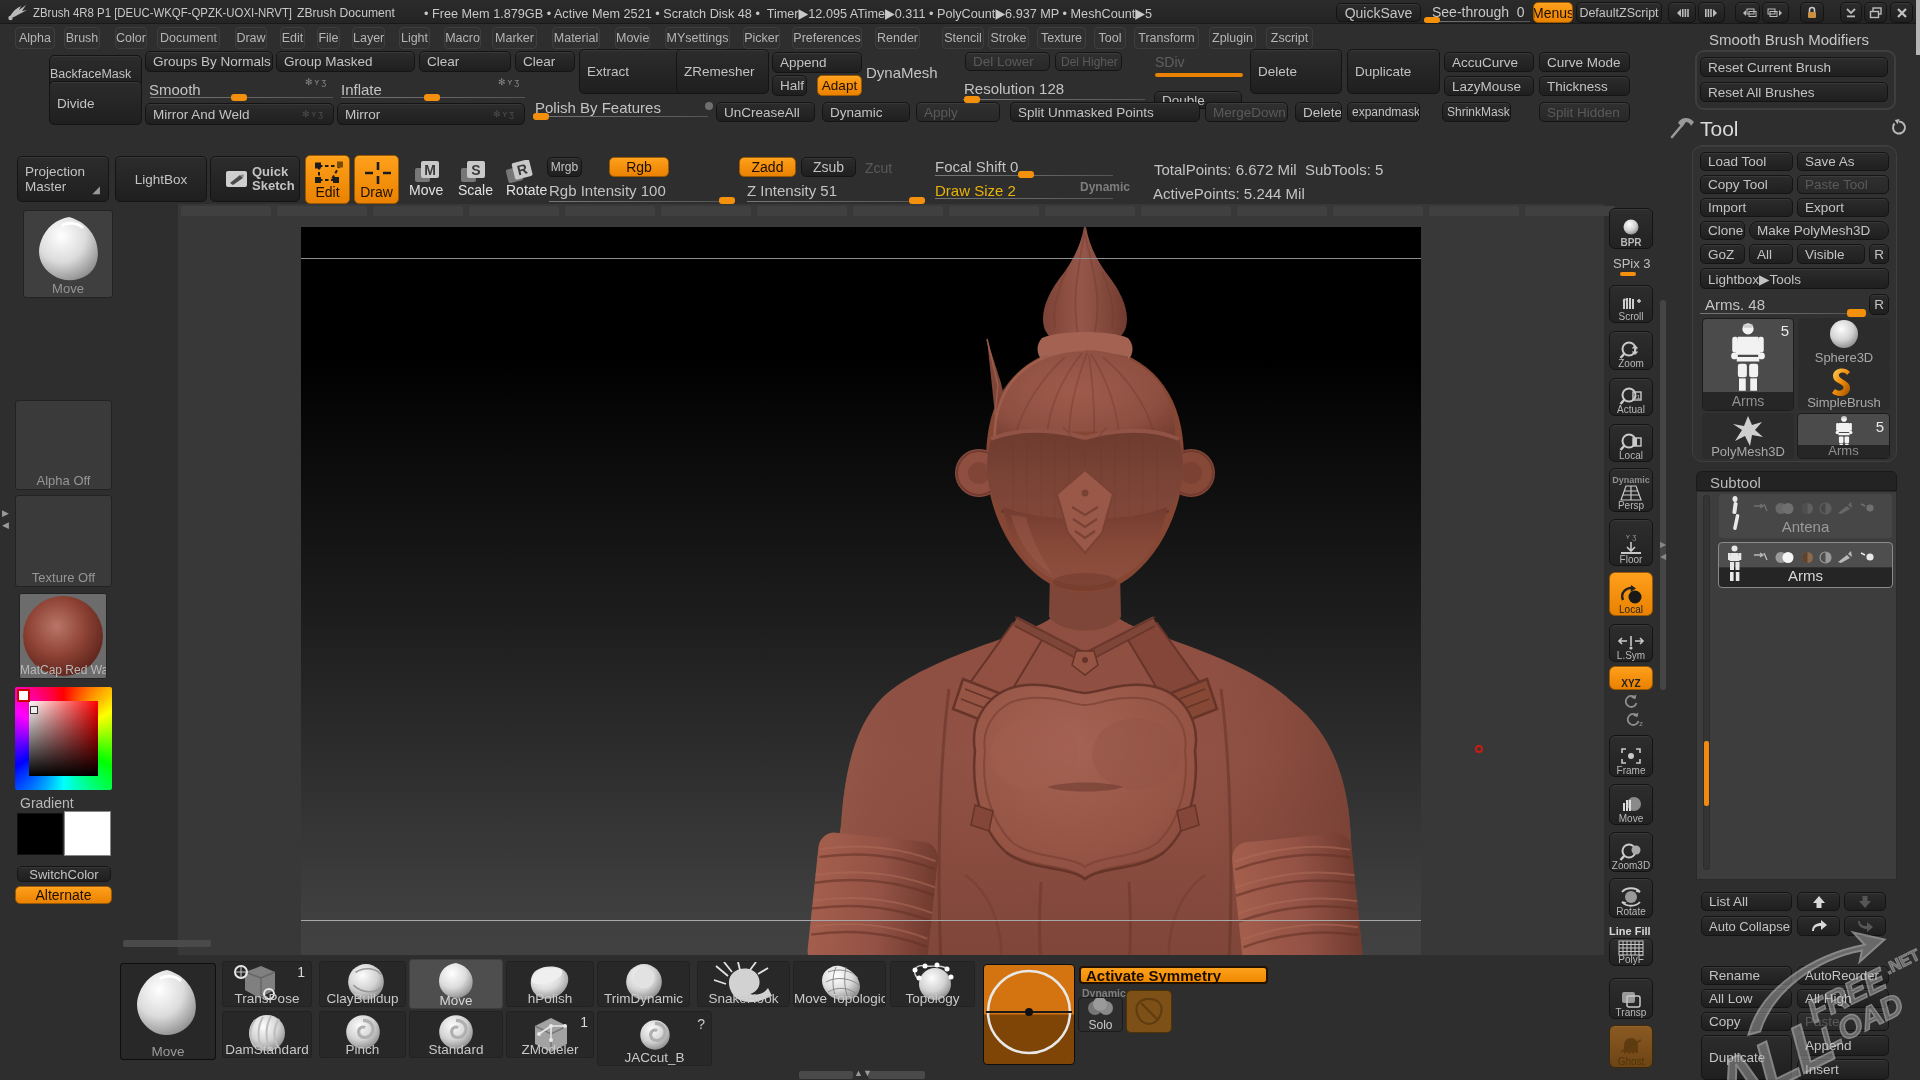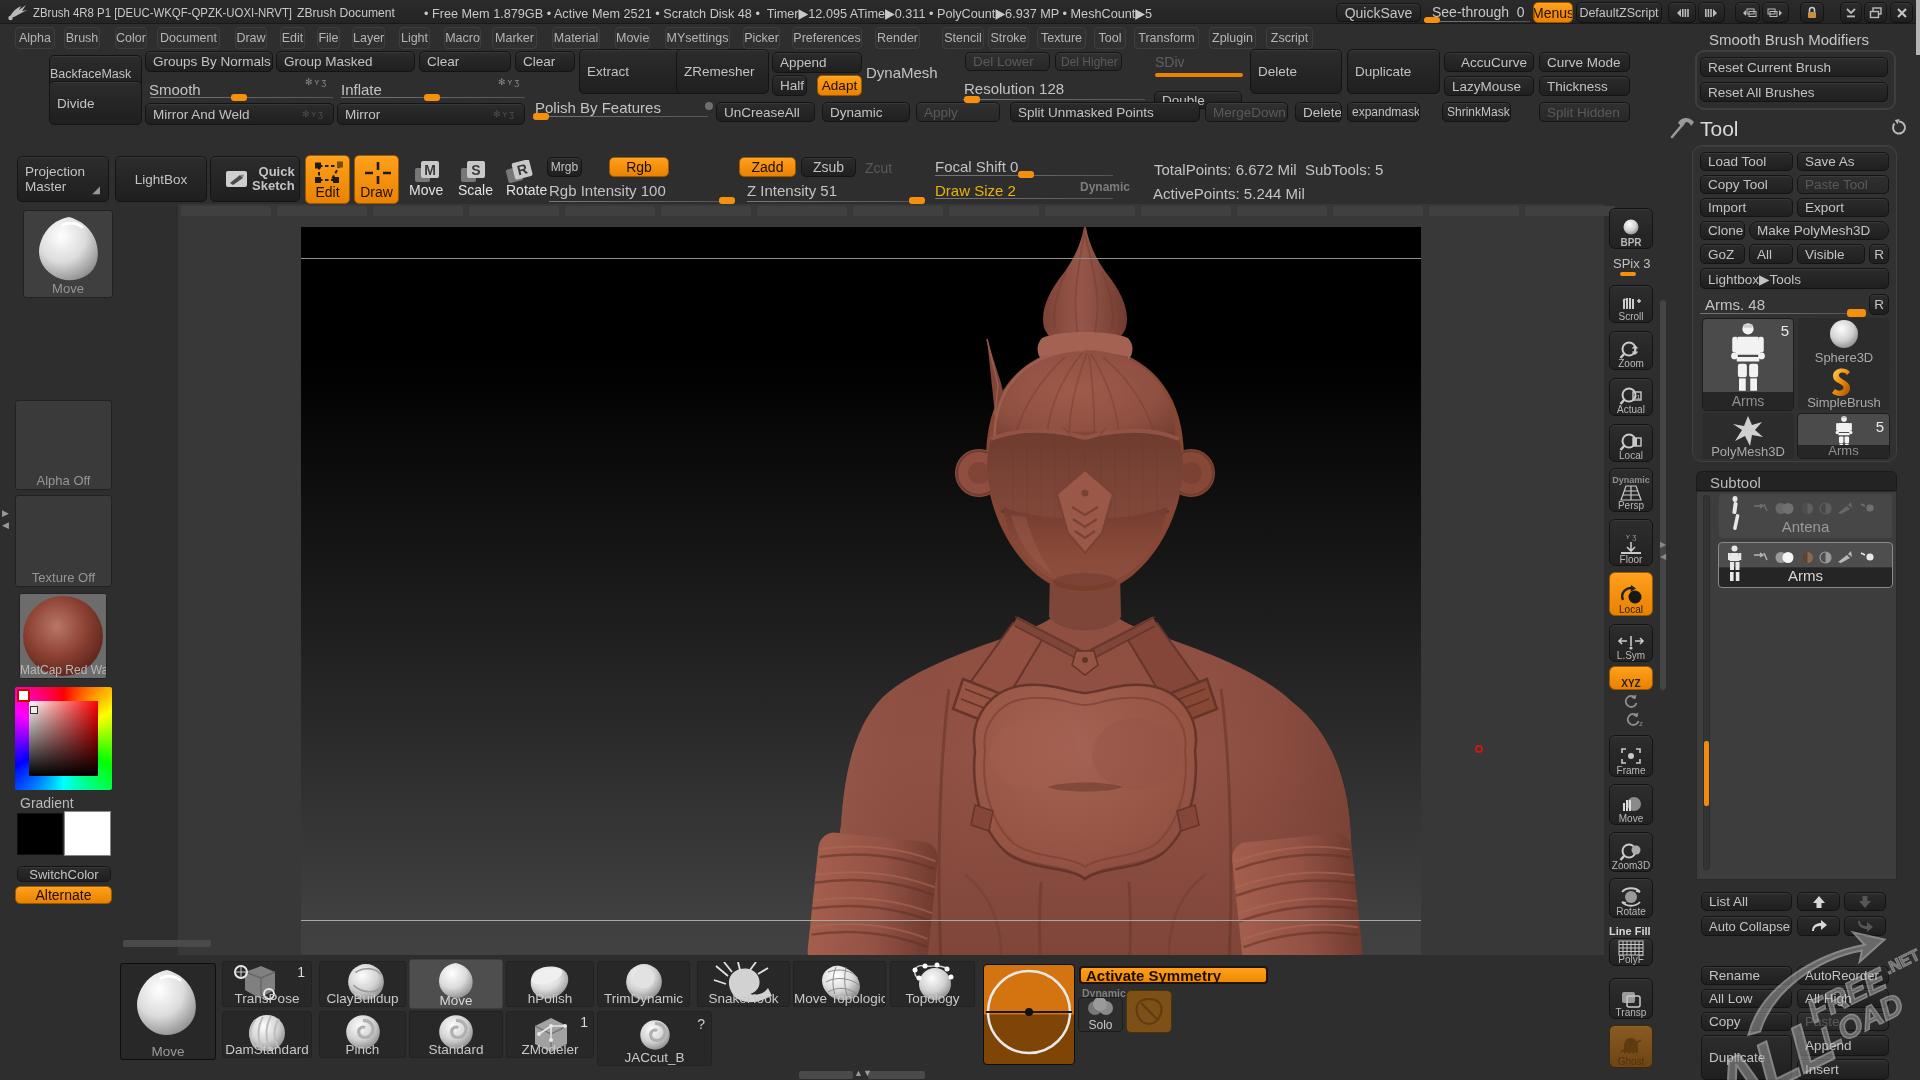--- a/index.html
+++ b/index.html
@@ -162,40 +162,40 @@
 <div class="b gb" style="left:965px;top:52px;width:85px;height:19px;font-size:13.5px;padding-left:7px;">Del Lower</div>
 <div class="b gb" style="left:1055px;top:52px;width:67px;height:19px;font-size:12px;padding-left:5px;">Del Higher</div>
 <div class="lb" style="left:1155px;top:54px;font-size:14px;color:#606060;">SDiv</div>
 <div style="position:absolute;left:1155px;top:73px;width:88px;height:4px;background:#e98200;border-radius:2px;"></div>
 <div class="lb" style="left:964px;top:80px;font-size:15px;color:#c3c3c3;">Resolution 128</div>
 <div class="trk" style="left:963px;top:99px;width:182px;"></div>
 <div class="nub" style="left:964px;top:96px;width:16px;height:7px;"></div>
 <div class="b" style="left:1154px;top:91px;width:88px;height:18px;font-size:13.5px;padding-left:7px;">Double</div>
 <div class="b" style="left:1250px;top:49px;width:92px;height:45px;font-size:13.5px;padding-left:7px;">Delete</div>
 <div class="b" style="left:1347px;top:49px;width:93px;height:45px;font-size:13.5px;padding-left:7px;">Duplicate</div>
-<div class="b" style="left:1444px;top:52px;width:90px;height:20px;font-size:13.5px;padding-left:16px;">AccuCurve</div>
+<div class="b" style="left:1444px;top:52px;width:90px;height:20px;font-size:13.5px;padding-left:7px;">AccuCurve</div>
 <div class="b" style="left:1539px;top:52px;width:91px;height:20px;font-size:13.5px;padding-left:7px;">Curve Mode</div>
 <div class="b" style="left:1444px;top:76px;width:90px;height:20px;font-size:13.5px;padding-left:7px;">LazyMouse</div>
 <div class="b" style="left:1539px;top:76px;width:91px;height:20px;font-size:13.5px;padding-left:7px;">Thickness</div>
 <div class="b" style="left:1010px;top:102px;width:190px;height:20px;font-size:13.5px;padding-left:7px;">Split Unmasked Points</div>
 <div class="b gb" style="left:1205px;top:102px;width:83px;height:20px;font-size:13.5px;padding-left:7px;">MergeDown</div>
 <div class="b" style="left:1295px;top:102px;width:47px;height:20px;font-size:13.5px;padding-left:7px;">Delete</div>
 <div class="b" style="left:1347px;top:102px;width:73px;height:20px;font-size:12px;padding-left:4px;">expandmask</div>
 <div class="b" style="left:1442px;top:102px;width:69px;height:20px;font-size:12px;padding-left:4px;">ShrinkMask</div>
 <div class="b gb" style="left:1539px;top:102px;width:91px;height:20px;font-size:13.5px;padding-left:7px;">Split Hidden</div>
 <div class="lb" style="left:1709px;top:31px;font-size:15px;color:#c6c6c6;">Smooth Brush Modifiers</div>
 <div style="position:absolute;left:1695px;top:50px;width:201px;height:60px;border:2px solid #3f3f3f;border-radius:9px;background:#2e2e2e;"></div>
 <div class="b" style="left:1700px;top:57px;width:188px;height:20px;font-size:13.5px;padding-left:7px;">Reset Current Brush</div>
 <div class="b" style="left:1700px;top:82px;width:188px;height:20px;font-size:13.5px;padding-left:7px;">Reset All Brushes</div>
 <div class="b" style="left:17px;top:156px;width:92px;height:46px;font-size:13.5px;padding-left:7px;">
       <div style="line-height:15px;padding-top:0px;">Projection<br>Master</div>
       <span style="position:absolute;right:8px;bottom:6px;color:#9a9a9a;font-size:10px;">◢</span>
     </div>
 <div class="b" style="left:115px;top:156px;width:92px;height:46px;font-size:13.5px;justify-content:center;">LightBox</div>
-<div class="b" style="left:210px;top:156px;width:90px;height:46px;font-size:13.5px;padding-left:7px;text-align:right;">
+<div class="b" style="left:210px;top:156px;width:90px;height:46px;font-size:13.5px;padding-left:7px;">
       <svg width="24" height="20" viewBox="0 0 24 20" style="margin:0 3px 0 7px;">
         <rect x="1" y="2" width="21" height="16" rx="2" fill="#cfcfcf"></rect>
         <path d="M5 14 L15 6 L18 9 L8 16 Z" fill="#4a4a4a"></path>
         <path d="M15 6 L18 9 L19 5.5 Z" fill="#8a8a8a"></path>
       </svg>
       <b style="font-size:13px;line-height:14px;">Quick<br>Sketch</b>
     </div>
 <div class="b o" style="left:305px;top:155px;width:45px;height:49px;font-size:13.5px;justify-content:center;">
       <svg style="position:absolute;left:6px;top:4px;" width="34" height="26" viewBox="0 0 34 26">
         <path d="M7 6 H26 M7 6 V20 M7 20 H24 M28 5 L20 19" stroke="#1c1c1c" stroke-width="2" stroke-dasharray="3.5 2.5" fill="none"></path>

